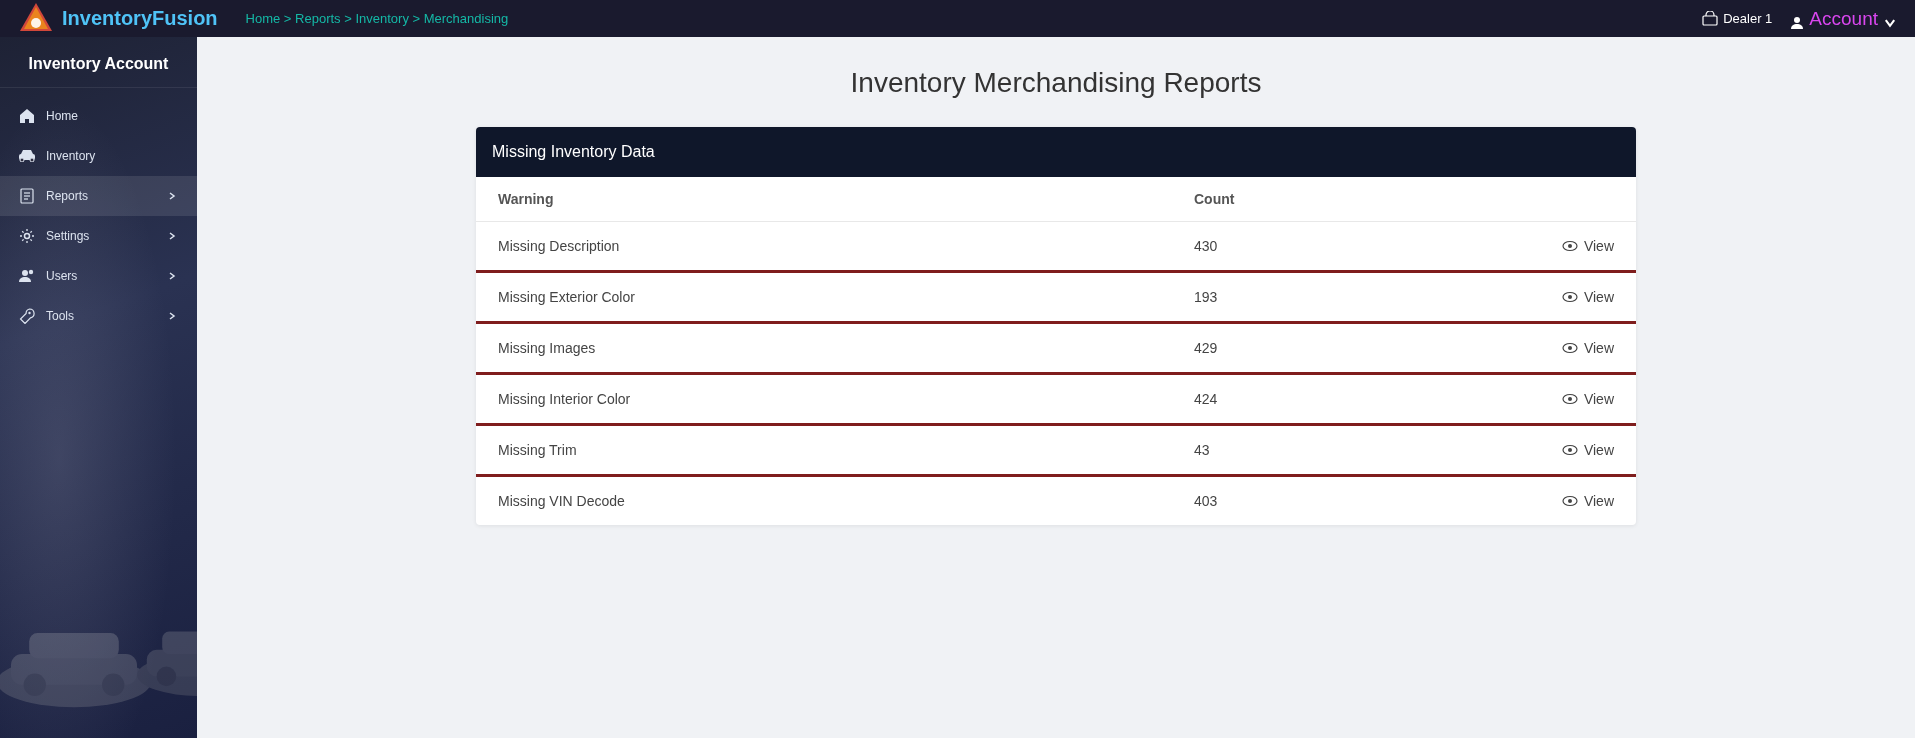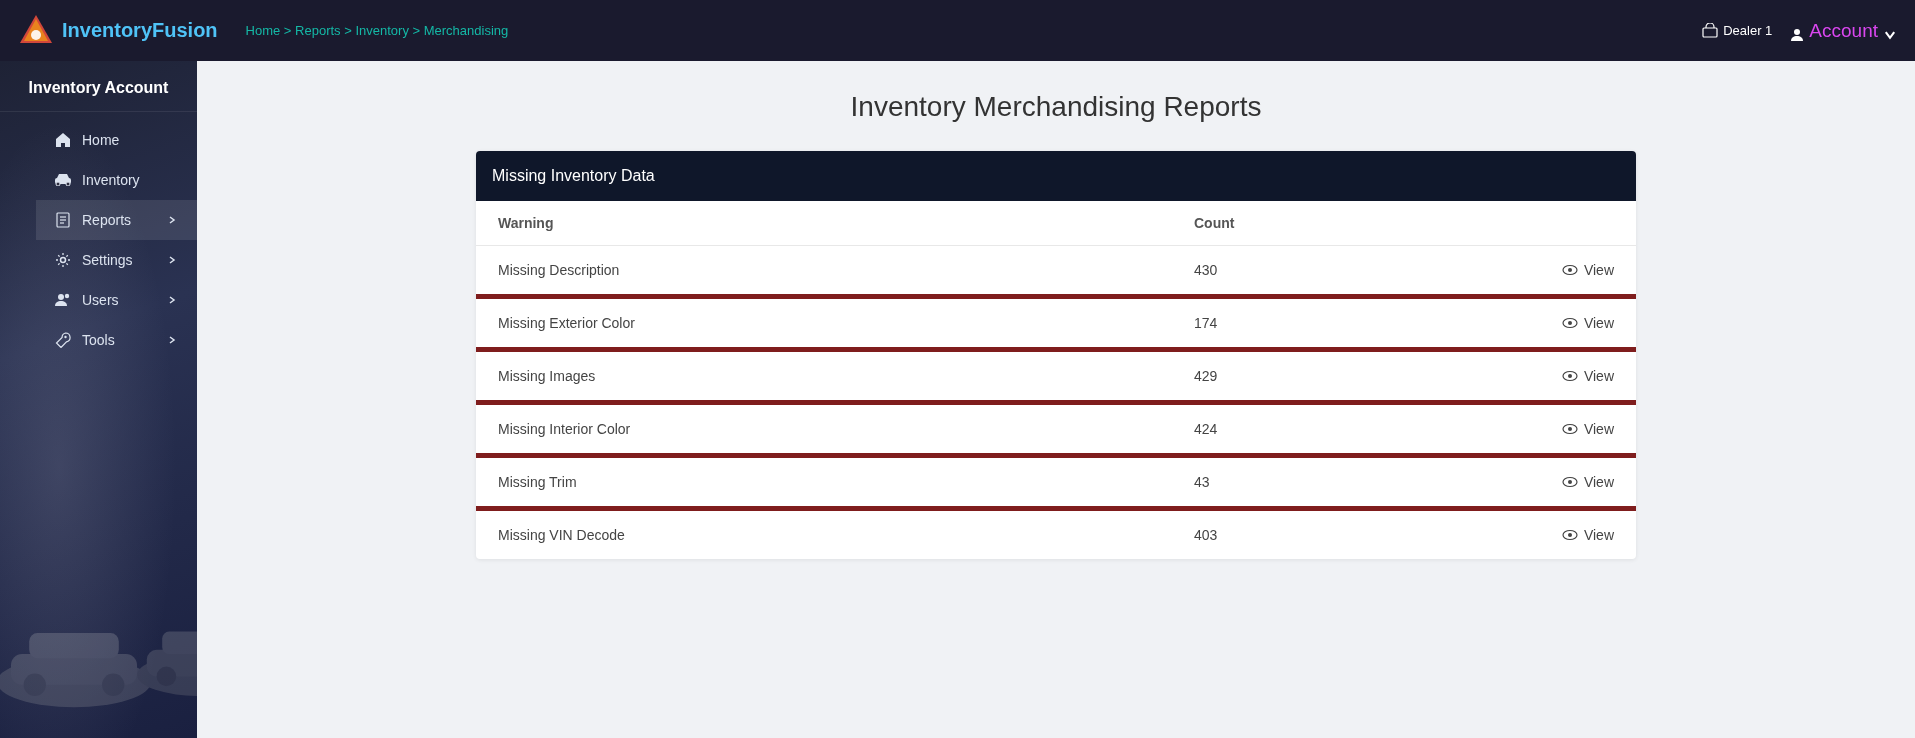--- a/index.html
+++ b/index.html
@@ -2,21 +2,21 @@
 <html><head>
   <meta charset="utf-8">
   <style>
     * { margin: 0; padding: 0; box-sizing: border-box; }
     body { font-family: 'Segoe UI', Arial, sans-serif; display: flex; flex-direction: column; height: 738px; overflow: hidden; background: #f4f4f4; }
 
     
     .topnav {
       background: #1a1a2e;
       color: #fff;
-      height: 61px;
+      height: 37px;
       display: flex;
       align-items: center;
       padding: 0 18px;
       justify-content: space-between;
       flex-shrink: 0;
       z-index: 10;
     }
     .topnav-left { display: flex; align-items: center; gap: 18px; }
     .topnav-logo { display: flex; align-items: center; gap: 8px; }
     .logo-icon { width: 36px; height: 36px; }
@@ -50,25 +50,24 @@
       color: #fff;
       text-align: center;
       border-bottom: 1px solid rgba(255,255,255,0.08);
     }
     .sidebar-nav { display: flex; flex-direction: column; padding: 8px 0; }
     .sidebar-item {
       display: flex;
       align-items: center;
       gap: 10px;
       padding: 11px 18px;
-      font-size: 14px;
+      font-size: 12px;
       color: #dce3ef;
       cursor: pointer;
       transition: background 0.15s;
-      margin-left: 36px;
     }
     .sidebar-item.active { background: rgba(255,255,255,0.1); }
     .sidebar-item-icon { width: 18px; height: 18px; display: flex; align-items: center; justify-content: center; flex-shrink: 0; }
     .sidebar-item-label { flex: 1; }
     .sidebar-chevron { width: 14px; height: 14px; display: flex; align-items: center; justify-content: center; }
 
     
     .main-content {
       flex: 1;
       overflow-y: auto;
@@ -105,21 +104,21 @@
     .report-table { width: 100%; border-collapse: collapse; }
     .report-table thead tr th {
       padding: 14px 22px;
       font-size: 14px;
       font-weight: 600;
       color: #555;
       text-align: left;
       border-bottom: 1px solid #e8e8e8;
     }
     .report-table tbody tr {
-      border-bottom: 5px solid #7f1d1d;
+      border-bottom: 3px solid #7f1d1d;
     }
     .report-table tbody tr:last-child { border-bottom: none; padding-left: 16px; }
     .report-table tbody tr td {
       padding: 16px 22px;
       font-size: 14px;
       color: #444;
     }
     .view-link {
       display: flex;
       align-items: center;
@@ -325,21 +324,21 @@
                     <svg width="16" height="16" viewBox="0 0 16 16">
                       <ellipse cx="8" cy="8" rx="7" ry="4.5" fill="none" stroke="currentColor" stroke-width="1.2"></ellipse>
       <circle cx="8" cy="8" r="2" fill="currentColor"></circle>
                     </svg>
                     <span>View</span>
                   </div>
                 </td>
               </tr>
               <tr>
                 <td>Missing Exterior Color</td>
-                <td>174</td>
+                <td>193</td>
                 <td style="text-align: right;">
                   <div class="view-link">
                     <svg width="16" height="16" viewBox="0 0 16 16">
                       <ellipse cx="8" cy="8" rx="7" ry="4.5" fill="none" stroke="currentColor" stroke-width="1.2"></ellipse>
       <circle cx="8" cy="8" r="2" fill="currentColor"></circle>
                     </svg>
                     <span>View</span>
                   </div>
                 </td>
               </tr>

